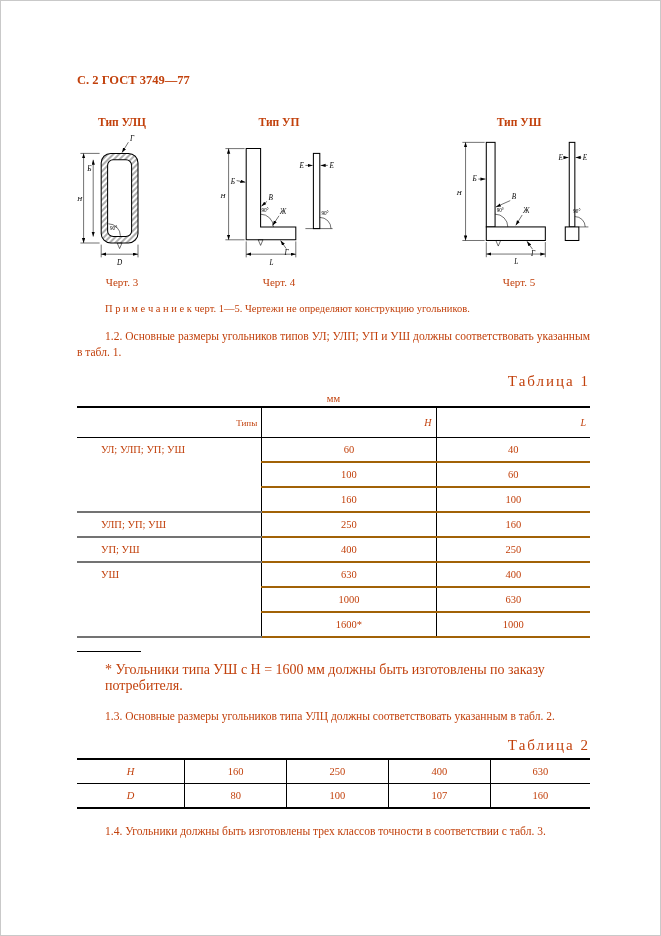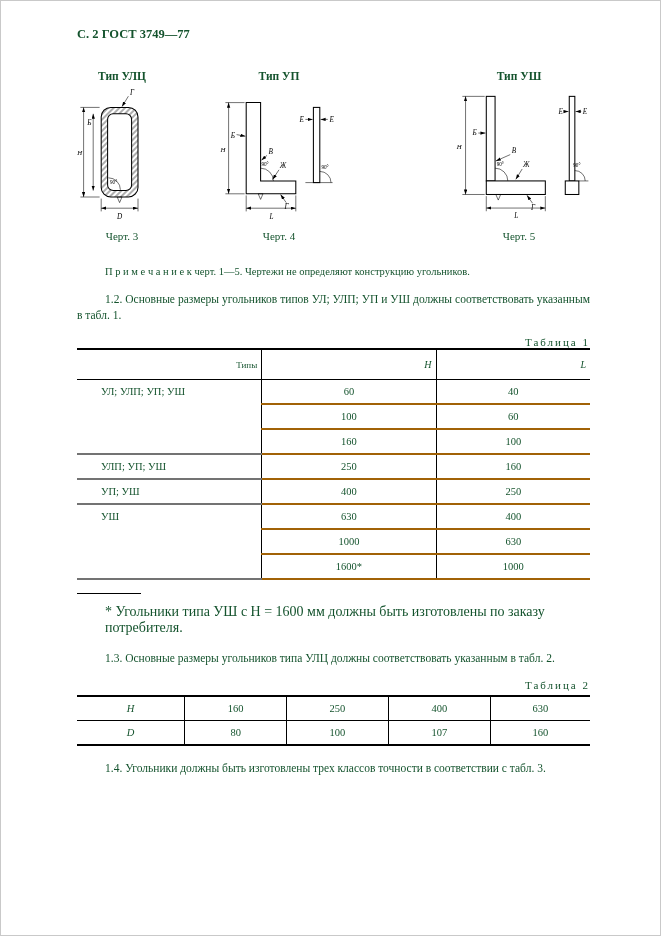--- a/index.html
+++ b/index.html
@@ -1,35 +1,35 @@
 <!DOCTYPE html>
 <html><head>
 <meta charset="utf-8">
 <style>
   * { box-sizing: border-box; }
   html,body { margin:0; padding:0; background:#fff; }
   .page {
-    width:661px; height:936px; background:#fff; color:#14532d;
+    width:661px; height:936px; background:#fff; color:#c2410c;
     font-family:"Liberation Serif", serif;
     border:1px solid #c9c9c9;
-    padding:26px 70px 0 76px;
+    padding:72px 70px 0 76px;
     position:relative; overflow:hidden;
   }
   .doc-header { font-weight:bold; font-size:12.5px; }
   .figures { display:flex; align-items:flex-start; margin-top:28px; }
   figure { margin:0; display:flex; flex-direction:column; align-items:center; }
   .fig2 { margin-left:52px; }
   .fig3 { margin-left:auto; }
   .fig-title { font-weight:bold; font-size:11.5px; margin-bottom:3px; }
   .fig-caption { font-size:11px; margin-top:5px; }
   svg text { font-family:"Liberation Serif", serif; }
   .surfaces { font-size:10.5px; text-align:center; margin-top:16px; }
-  .prim { font-size:10.5px; margin-top:24px; padding-left:28px; }
+  .prim { font-size:10.5px; margin-top:15px; padding-left:28px; }
   .para { font-size:11.5px; line-height:1.4; margin:14px 0 0 0; text-indent:28px; text-align:justify; }
-  .tbl-label { font-size:11px; text-align:right; letter-spacing:2px; margin-top:13px; }
+  .tbl-label { font-size:15px; text-align:right; letter-spacing:2px; margin-top:13px; }
   .unit { font-size:10.5px; text-align:center; margin:3px 0 2px 0; }
 
   table.t1 { width:100%; border-collapse:collapse; border-top:2px solid #000; border-bottom:2px solid #000; font-size:10.5px; }
   .t1 th { font-weight:normal; font-size:9px; padding:9px 4px; border-bottom:1px solid #000; text-align:right; }
   .t1 th.th-types { width:36%; border-right:1px solid #000; }
   .t1 th.th-h { width:34%; border-right:1px solid #000; font-style:italic; font-size:10px; }
   .t1 th.th-l { width:30%; font-style:italic; font-size:10px; }
   .t1 td.type { border-right:1px solid #000; border-bottom:2px solid #737373; vertical-align:top; text-align:left; padding:6px 4px 6px 24px; }
   .t1 td.val { text-align:center; border-bottom:2px solid #a16207; padding:6px 4px; }
   .t1 td.vh { border-right:1px solid #000; }
@@ -183,20 +183,21 @@
       </svg>
       <div class="fig-caption">Черт. 5</div>
     </figure>
   </div>
 
   <div class="prim">П р и м е ч а н и е  к черт. 1—5. Чертежи не определяют конструкцию угольников.</div>
 
   <p class="para">1.2. Основные размеры угольников типов УЛ; УЛП; УП и УШ должны соответствовать указанным в табл. 1.</p>
 
   <div class="tbl-label">Таблица 1</div>
+  <div class="unit">мм</div>
 
   <table class="t1">
     <thead>
       <tr>
         <th class="th-types">Типы</th>
         <th class="th-h">H</th>
         <th class="th-l">L</th>
       </tr>
     </thead>
     <tbody>

